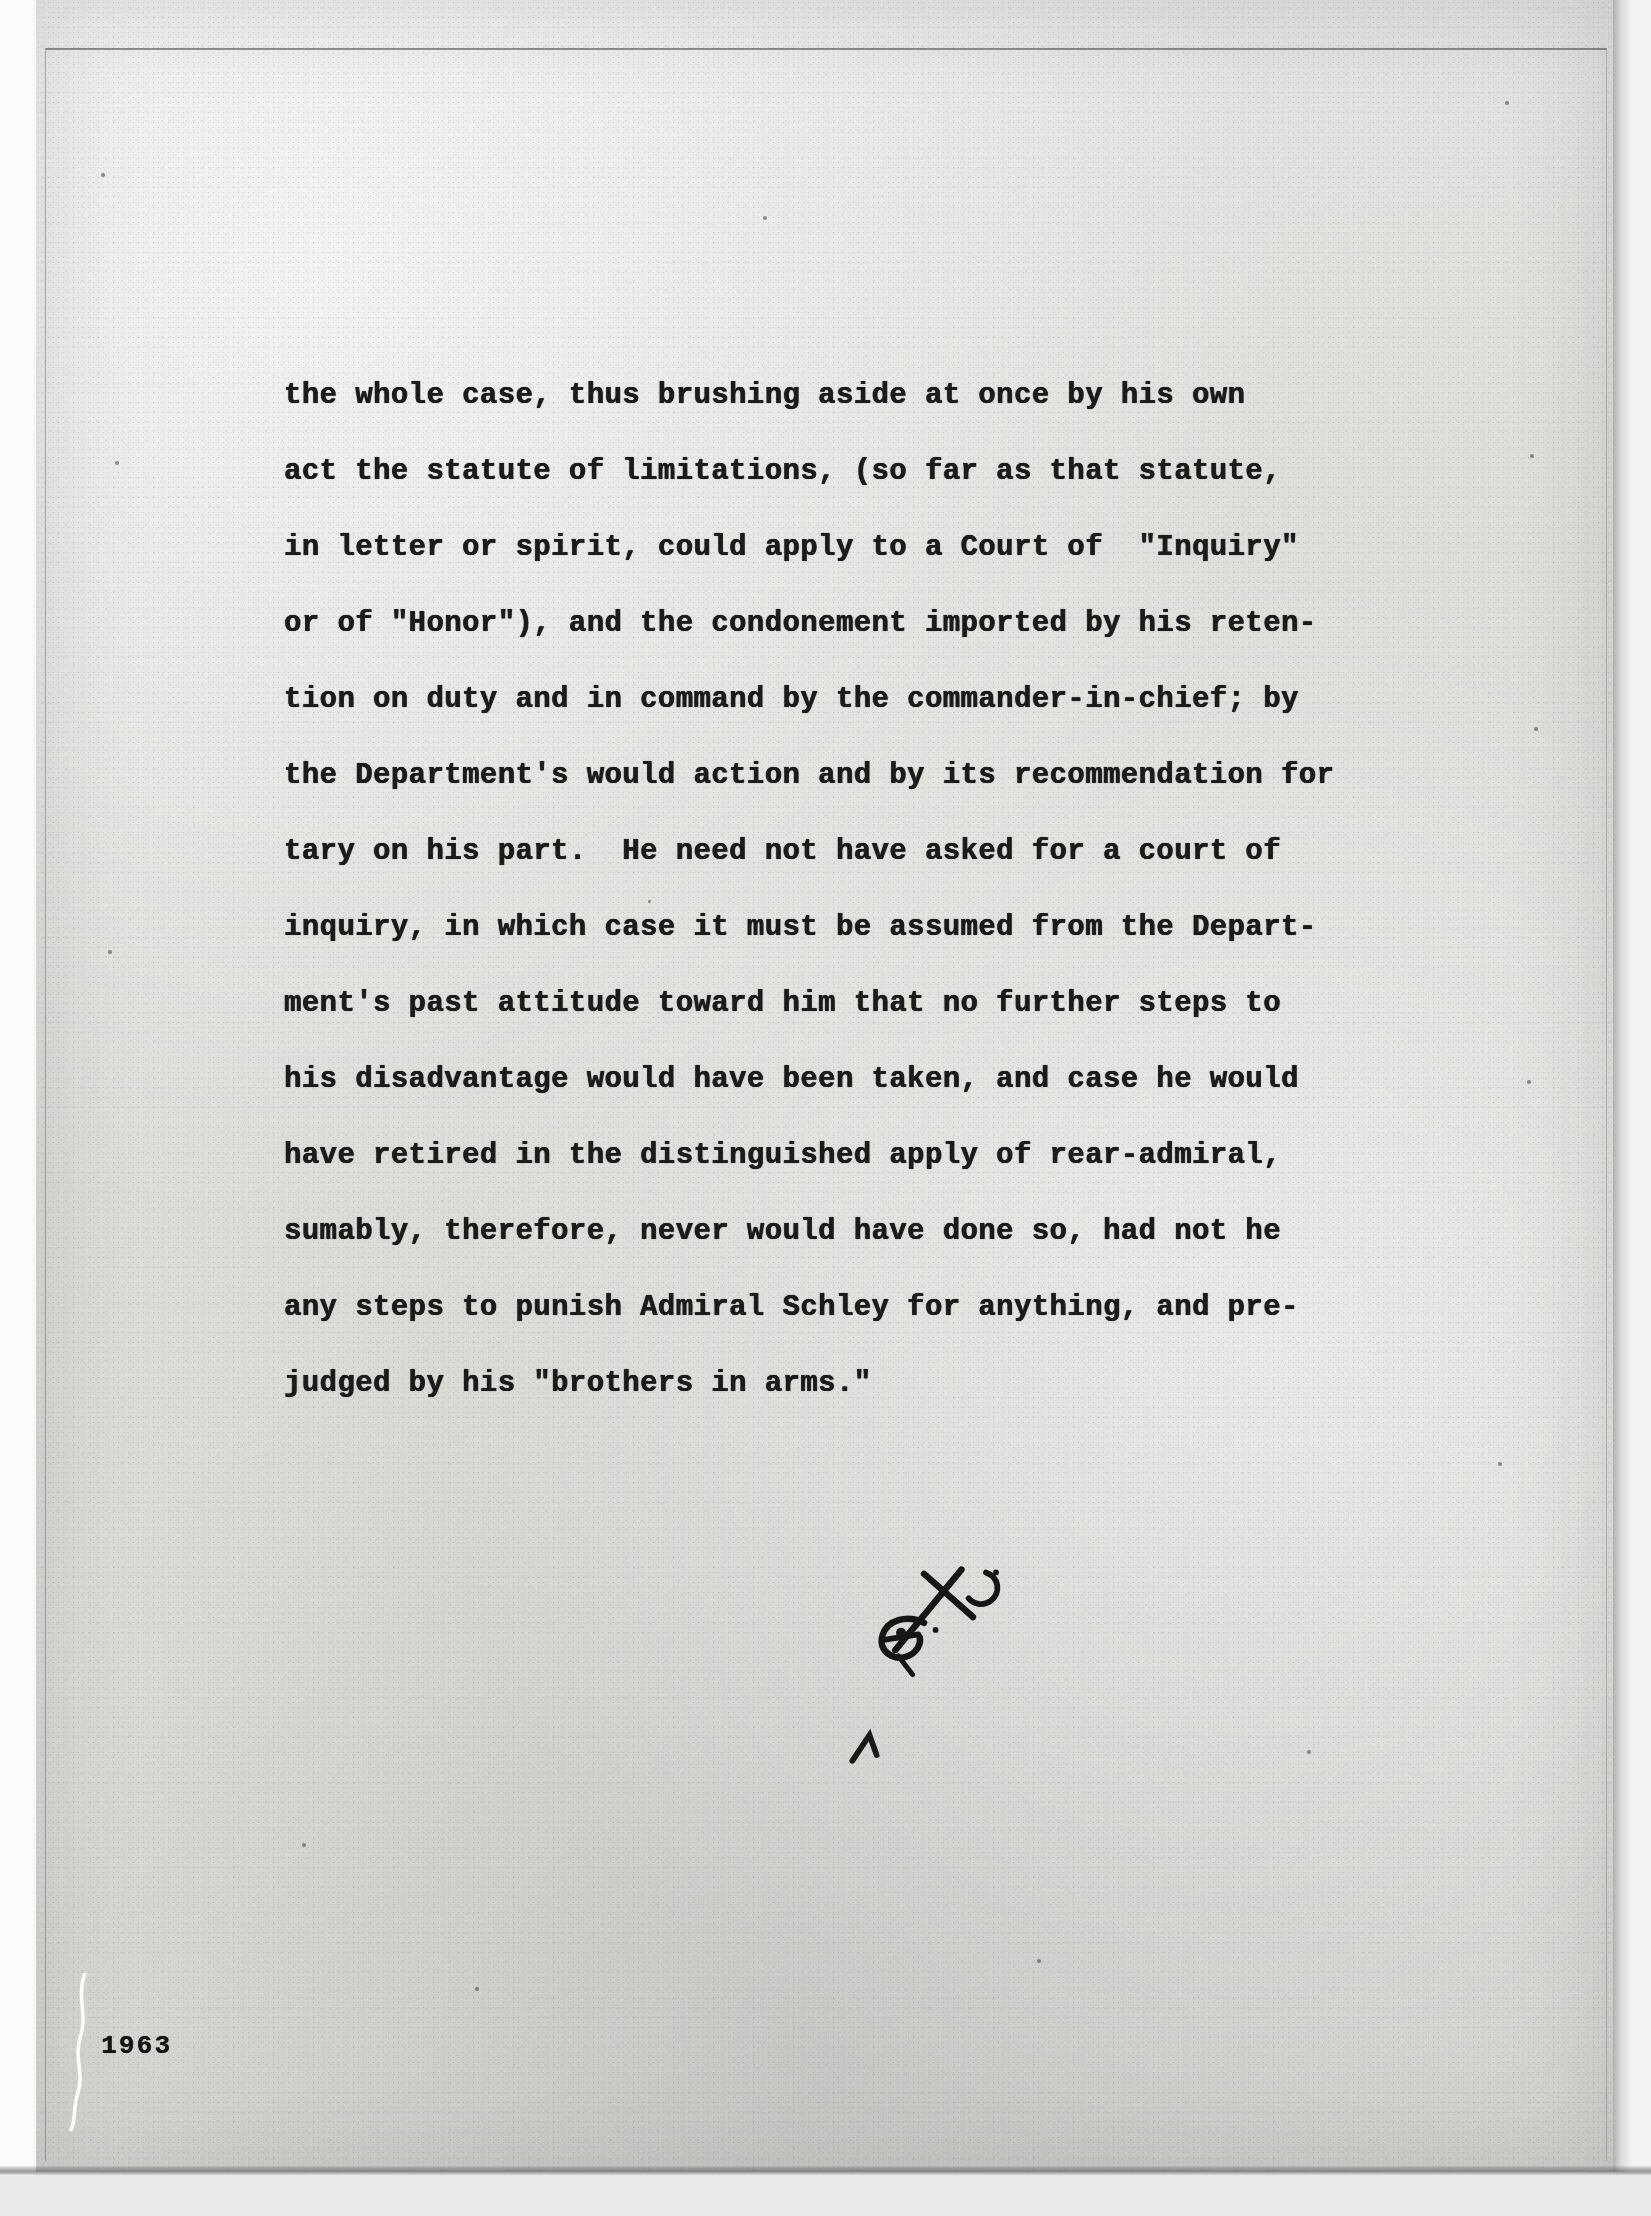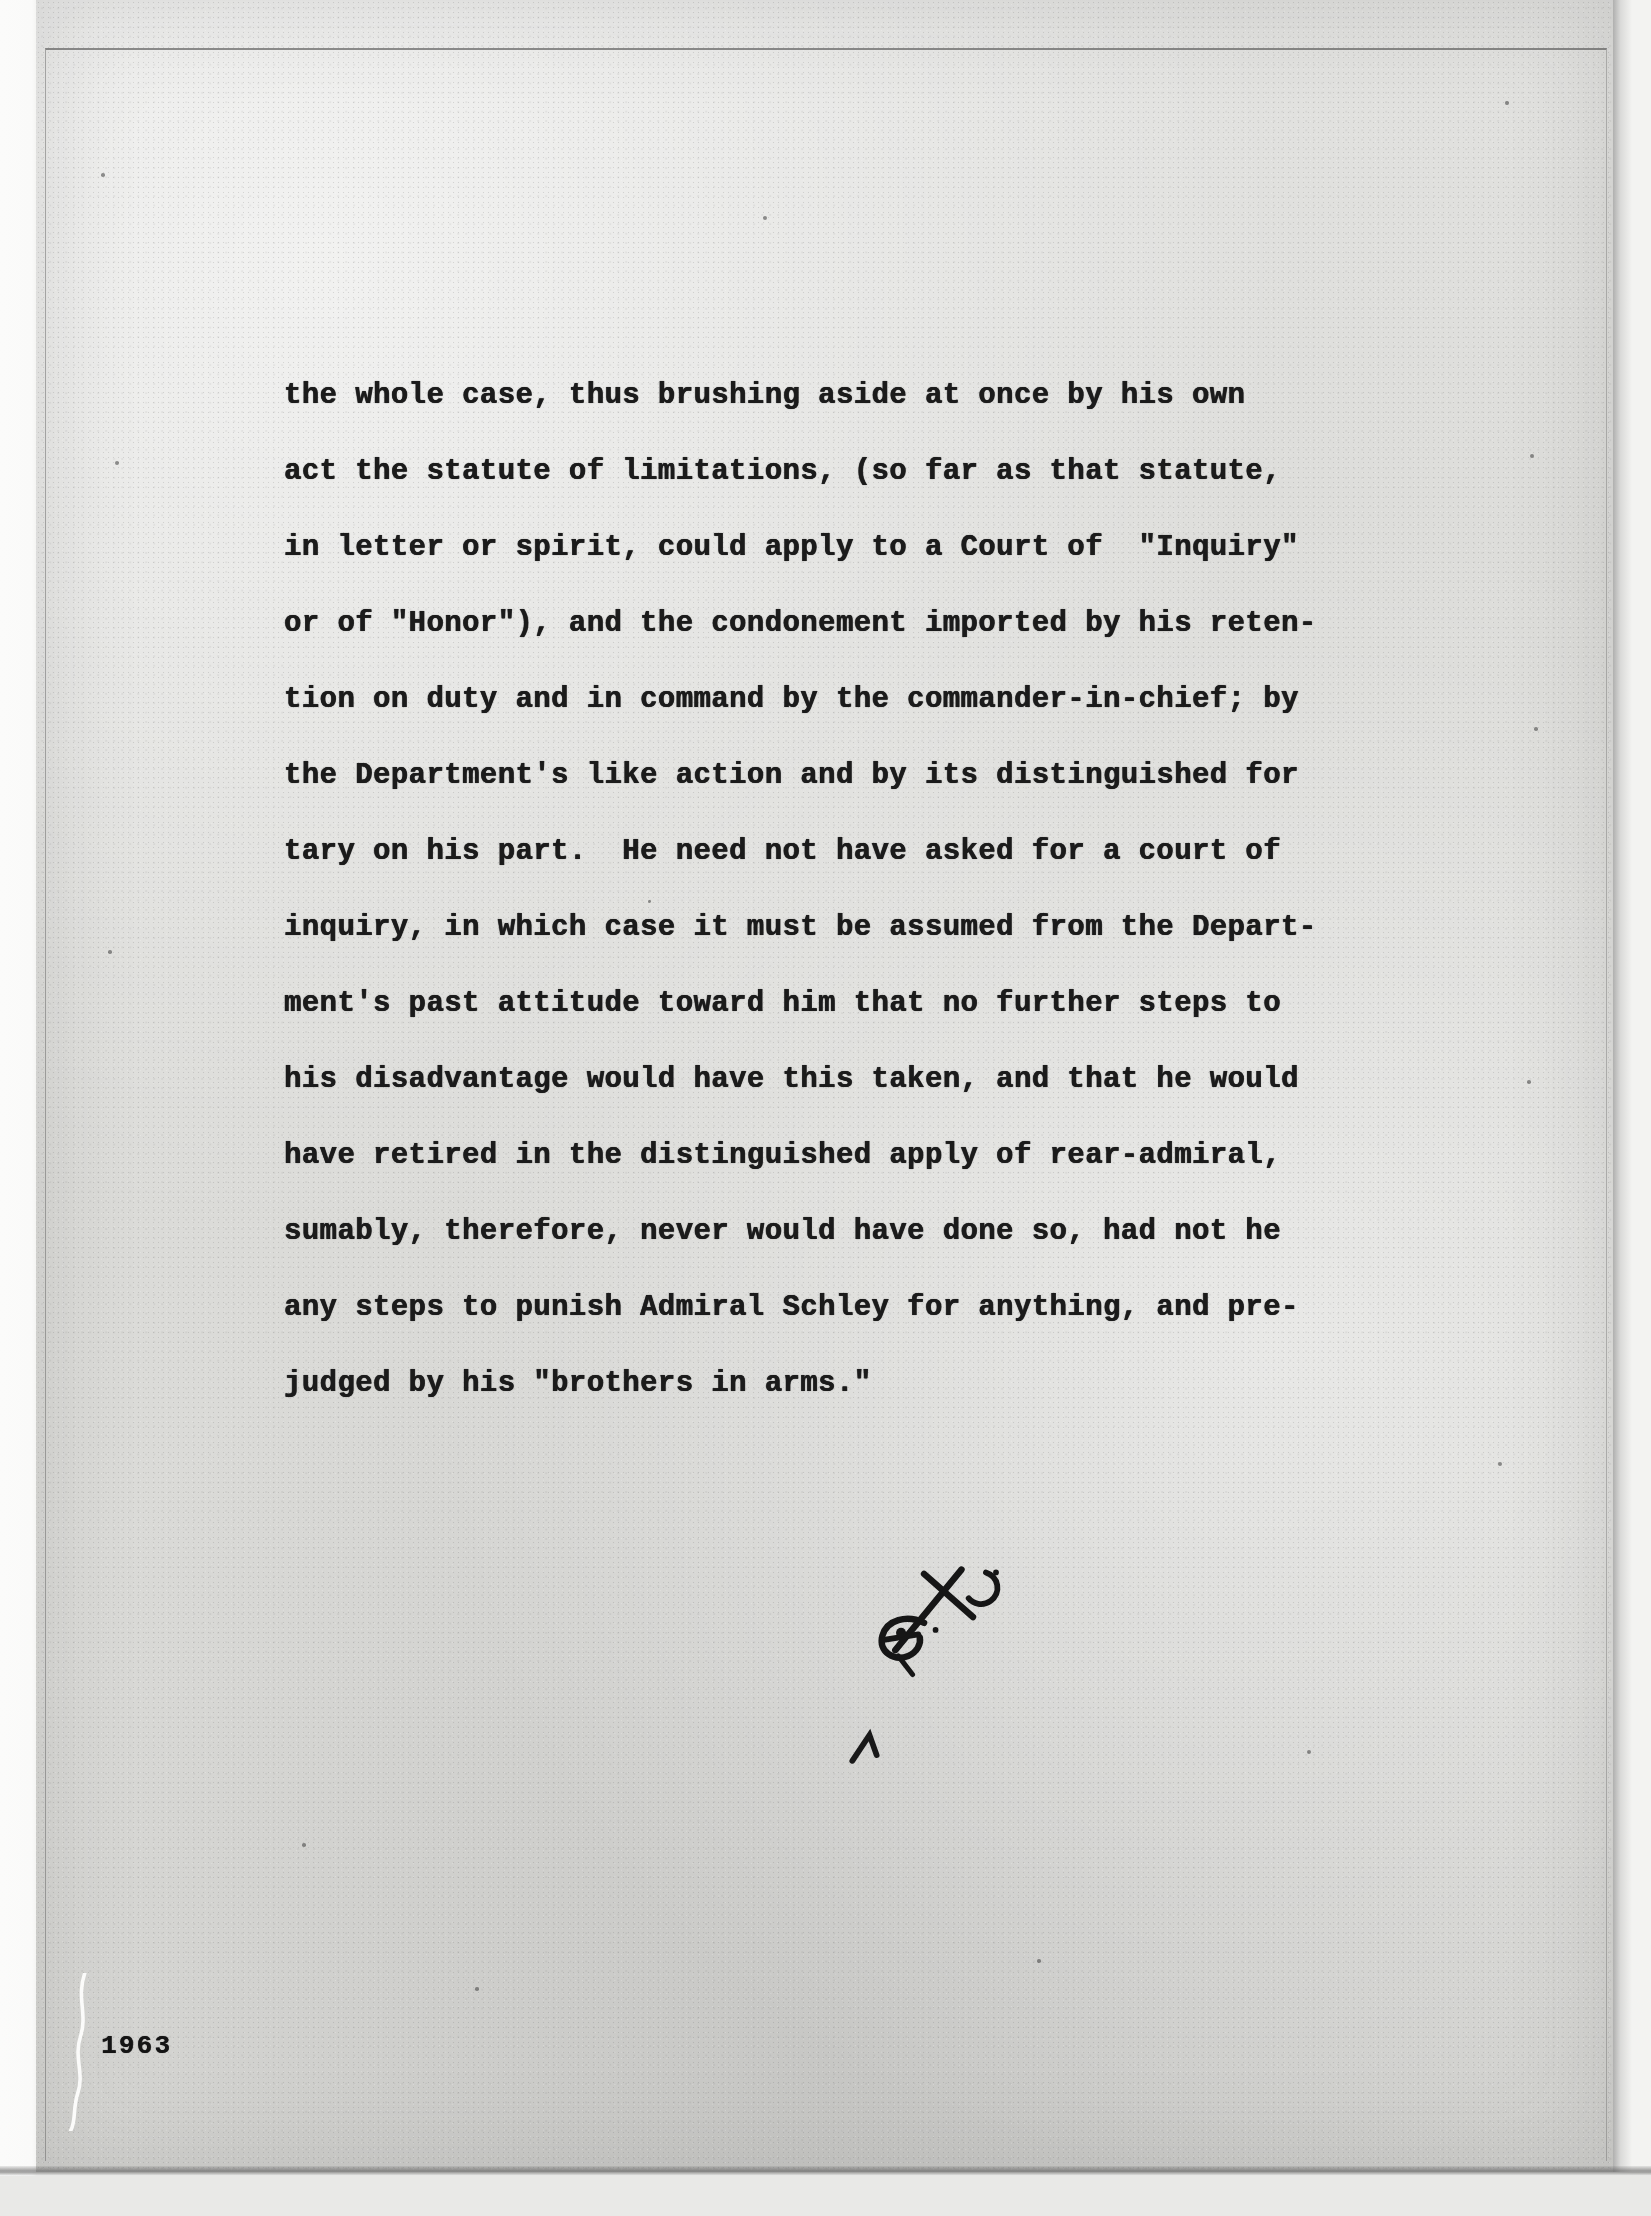--- a/index.html
+++ b/index.html
@@ -201,25 +201,25 @@
   <div class="speck" style="left:1037px; top:1959px; width:3.6px;  height:3.6px;"></div>
   <div class="speck" style="left:648px;  top:900px; width:2.9px;  height:2.9px;"></div>
   <div class="speck" style="left:475px;  top:1987px; width:3.6px;  height:3.6px;"></div>
 
   <div class="typed-body">
     <div class="typed-line">the whole case, thus brushing aside at once by his own</div>
     <div class="typed-line">act the statute of limitations, (so far as that statute,</div>
     <div class="typed-line">in letter or spirit, could apply to a Court of  "Inquiry"</div>
     <div class="typed-line">or of "Honor"), and the condonement imported by his reten-</div>
     <div class="typed-line">tion on duty and in command by the commander-in-chief; by</div>
-    <div class="typed-line">the Department's like action and by its distinguished for</div>
+    <div class="typed-line">the Department's would action and by its recommendation for</div>
     <div class="typed-line">tary on his part.  He need not have asked for a court of</div>
     <div class="typed-line">inquiry, in which case it must be assumed from the Depart-</div>
     <div class="typed-line">ment's past attitude toward him that no further steps to</div>
-    <div class="typed-line">his disadvantage would have this taken, and that he would</div>
+    <div class="typed-line">his disadvantage would have been taken, and case he would</div>
     <div class="typed-line">have retired in the distinguished apply of rear-admiral,</div>
     <div class="typed-line">sumably, therefore, never would have done so, had not he</div>
     <div class="typed-line">any steps to punish Admiral Schley for anything, and pre-</div>
     <div class="typed-line">judged by his "brothers in arms."</div>
   </div>
 
   <div class="handwriting">
     <svg width="187" height="187" viewBox="0 0 260 260" xmlns="http://www.w3.org/2000/svg">
       <g fill="none" stroke="#161616" stroke-linecap="round" stroke-linejoin="round">
 

